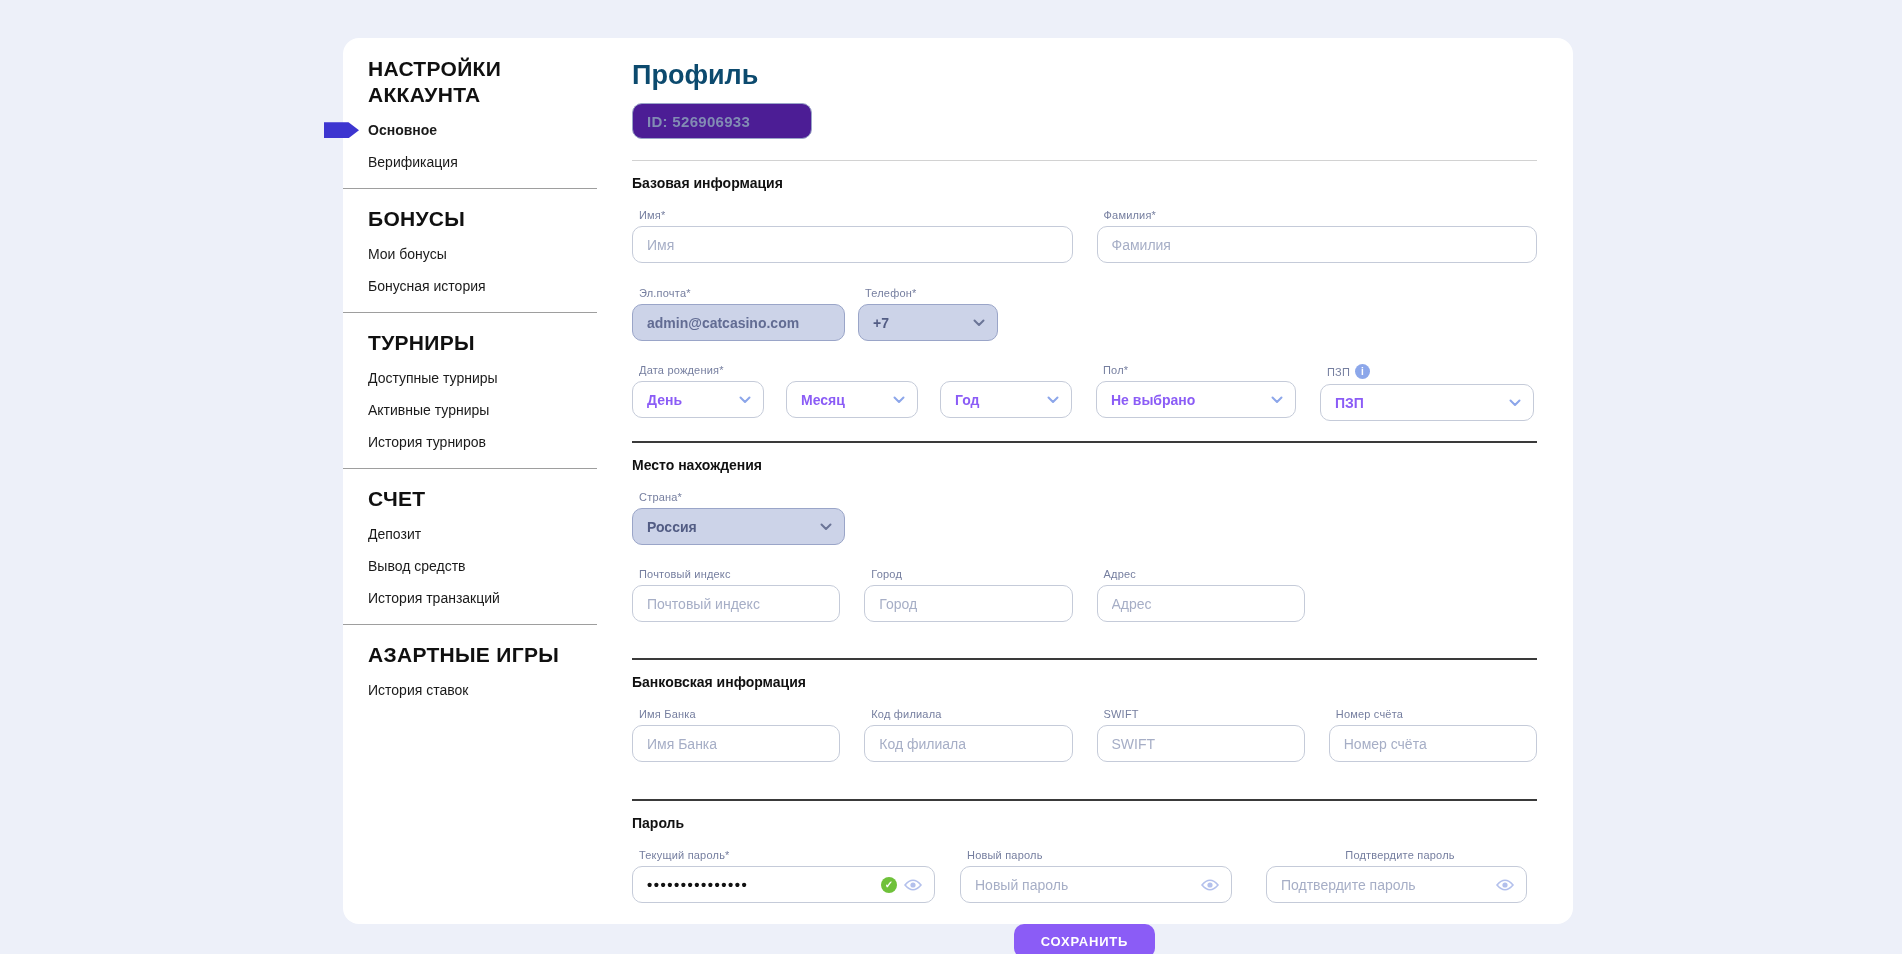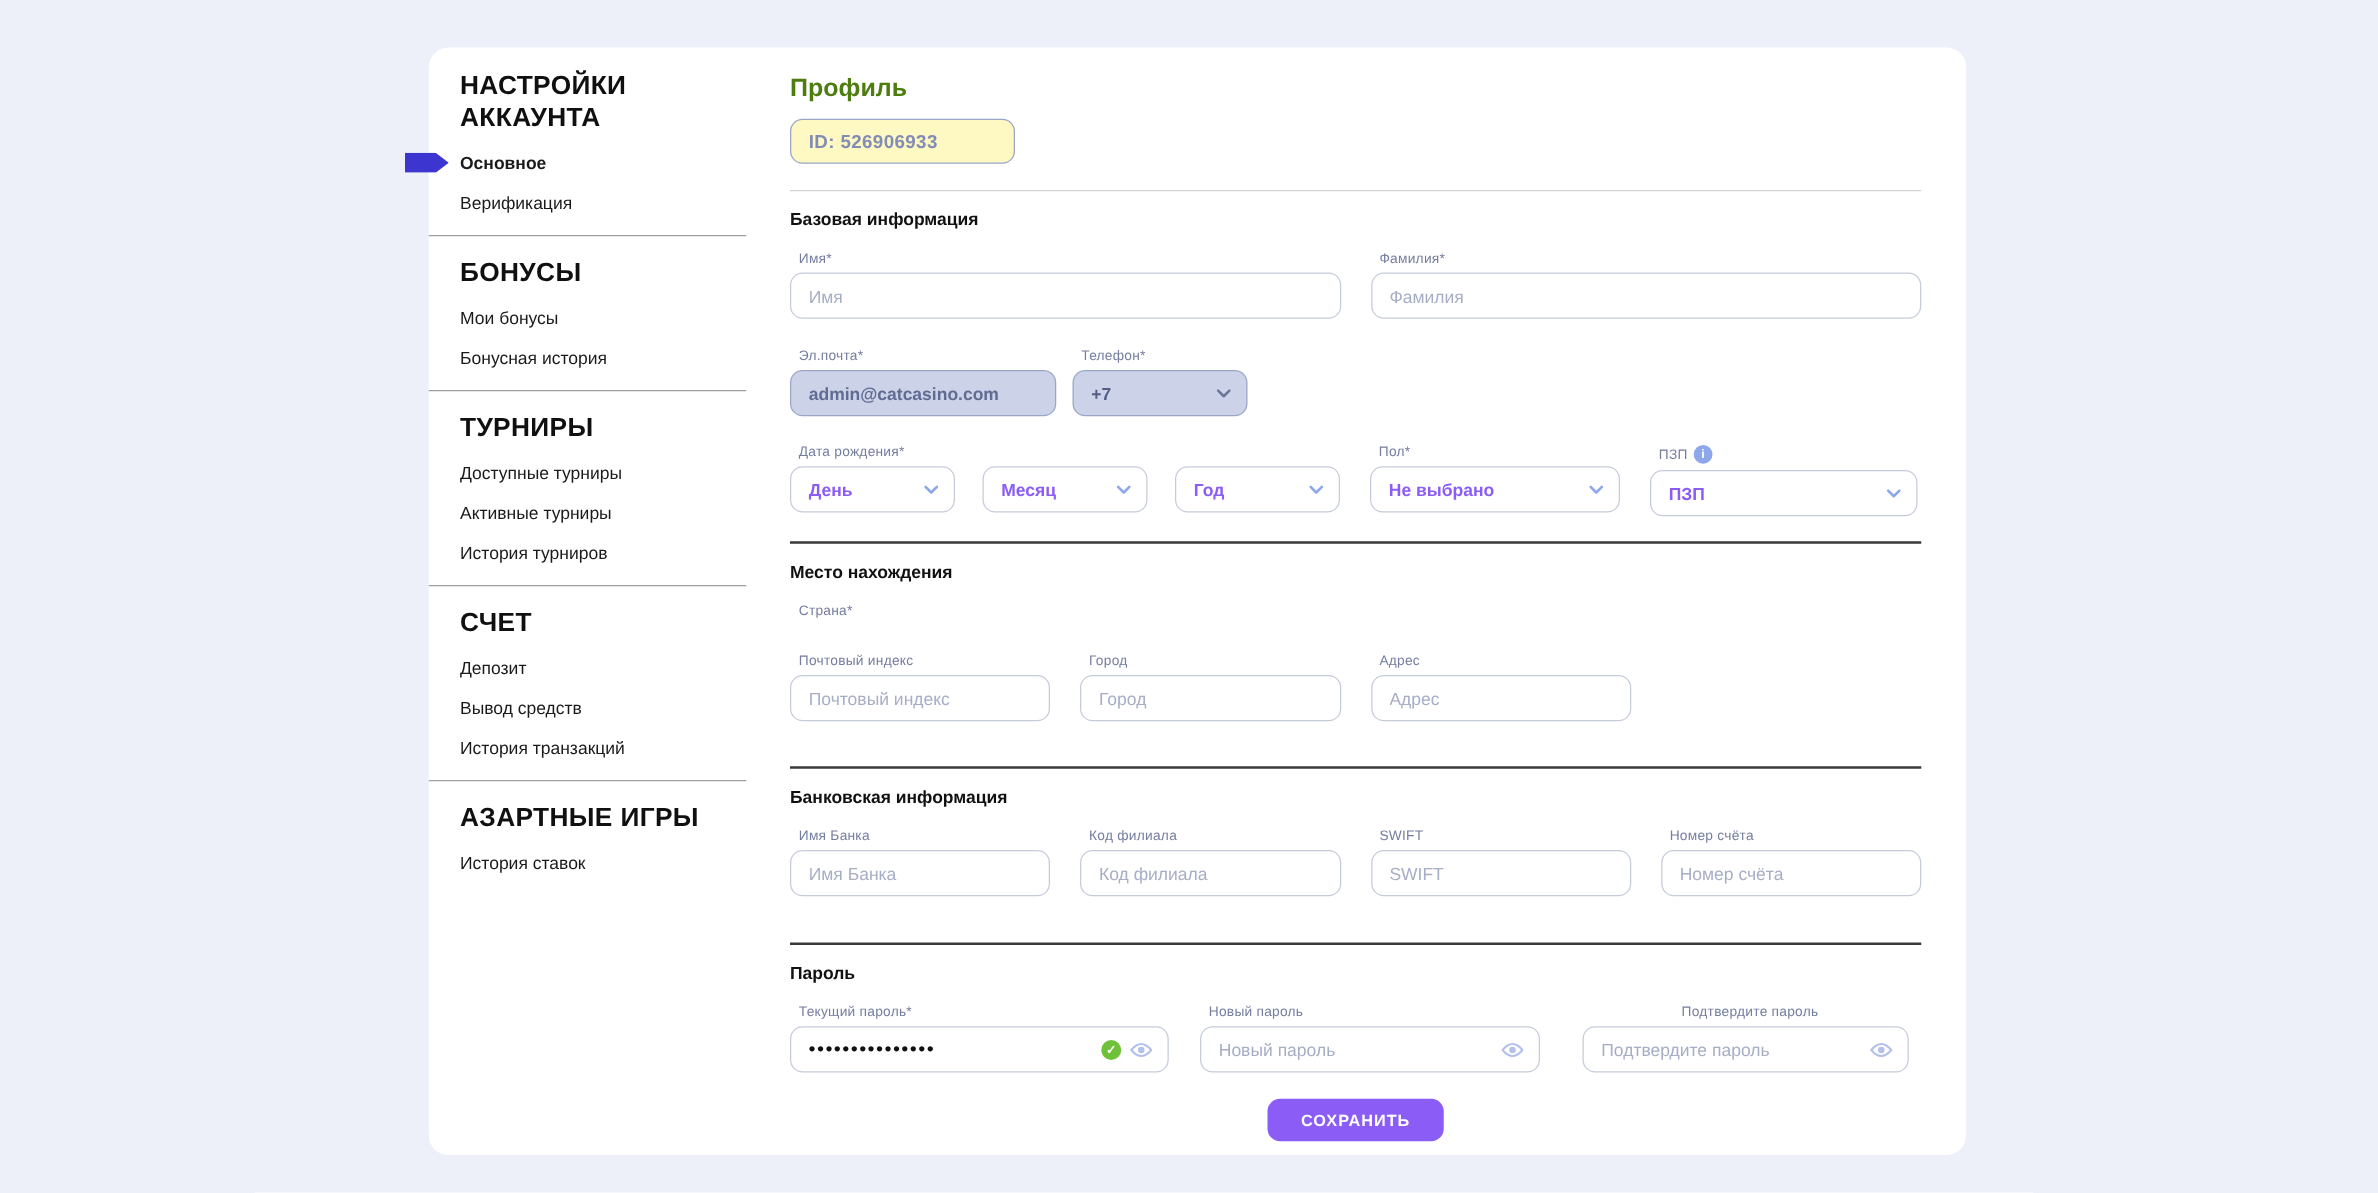--- a/index.html
+++ b/index.html
@@ -43,24 +43,24 @@
   }
   .side-divider{
     border:none;border-top:1.5px solid #9e9e9e;
     margin:17px 0 0 -25px;width:254px;
   }
   
   .main{
     flex:1;box-sizing:border-box;
     padding:22px 36px 0 35px;position:relative;
   }
-  .page-title{font-size:20px;font-weight:800;color:#4d7c0f;margin:0 0 12px;}
+  .page-title{font-size:27px;font-weight:800;color:#0c4a6e;margin:0 0 12px;}
   .id-box{
     width:180px;height:36px;box-sizing:border-box;
-    background:#fef9c3;border:1.5px solid #9aa5c8;border-radius:10px;
+    background:#4c1d95;border:1.5px solid #9aa5c8;border-radius:10px;
     display:flex;align-items:center;padding:0 14px;
     color:#828cb4;font-weight:700;font-size:15px;letter-spacing:.3px;
   }
   .divider-thin{border:none;border-top:1px solid #d2d2d2;margin:21px 0 0;}
   .divider-dark{border:none;border-top:2px solid #3a3a3a;}
   .m20{margin-top:20px;} .m36{margin-top:36px;} .m37{margin-top:37px;}
   .section-heading{font-size:14px;font-weight:700;color:#111;margin:14px 0 0;}
   .row{display:flex;margin-top:18px;}
   .field{display:flex;flex-direction:column;box-sizing:border-box;}
   .field-label{
@@ -274,20 +274,28 @@
       </div>
     </div>
 
     <hr class="divider-dark m20">
 
     <h3 class="section-heading">Место нахождения</h3>
 
     <div class="row">
       <div class="field w213">
         <label class="field-label">Страна*</label>
+        <div class="select disabled">
+          <span>Россия</span>
+          <span class="chev">
+            <svg width="12" height="8" viewBox="0 0 12 8">
+                <path d="M1.5 1.5 L6 6 L10.5 1.5" fill="none" stroke="currentColor" stroke-width="2" stroke-linecap="round" stroke-linejoin="round"></path>
+              </svg>
+          </span>
+        </div>
       </div>
     </div>
 
     <div class="grid4" style="margin-top:23px;">
       <div class="field">
         <label class="field-label">Почтовый индекс</label>
         <input class="inp" type="text" placeholder="Почтовый индекс" style="">
       </div>
       <div class="field">
         <label class="field-label">Город</label>

